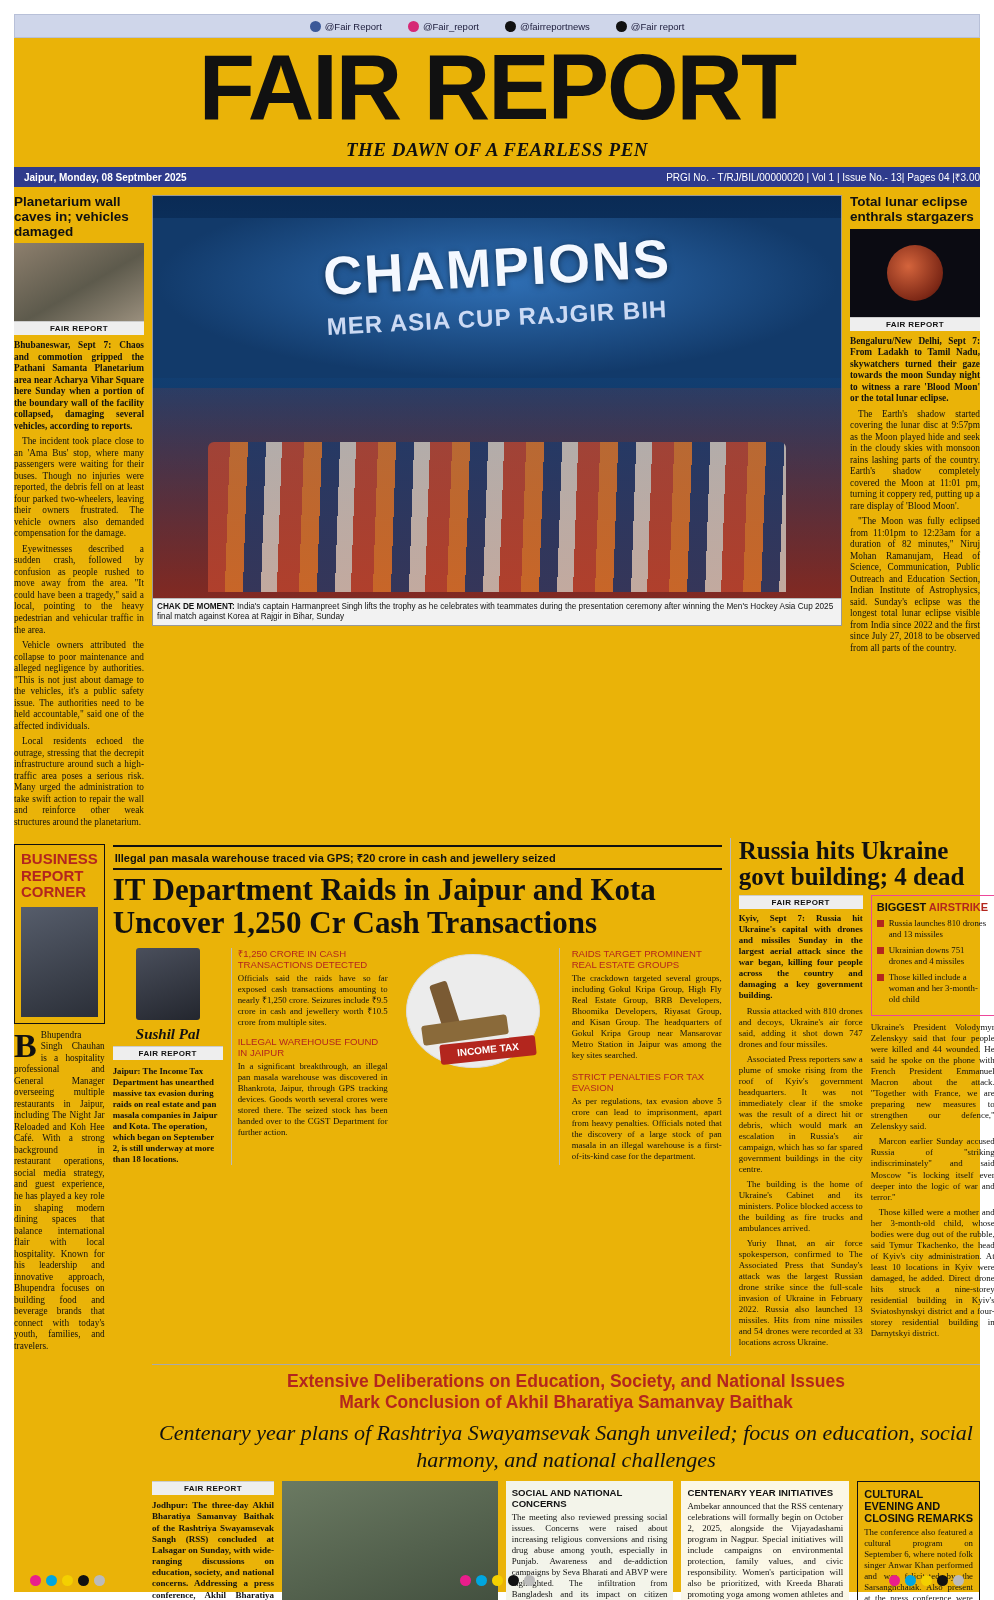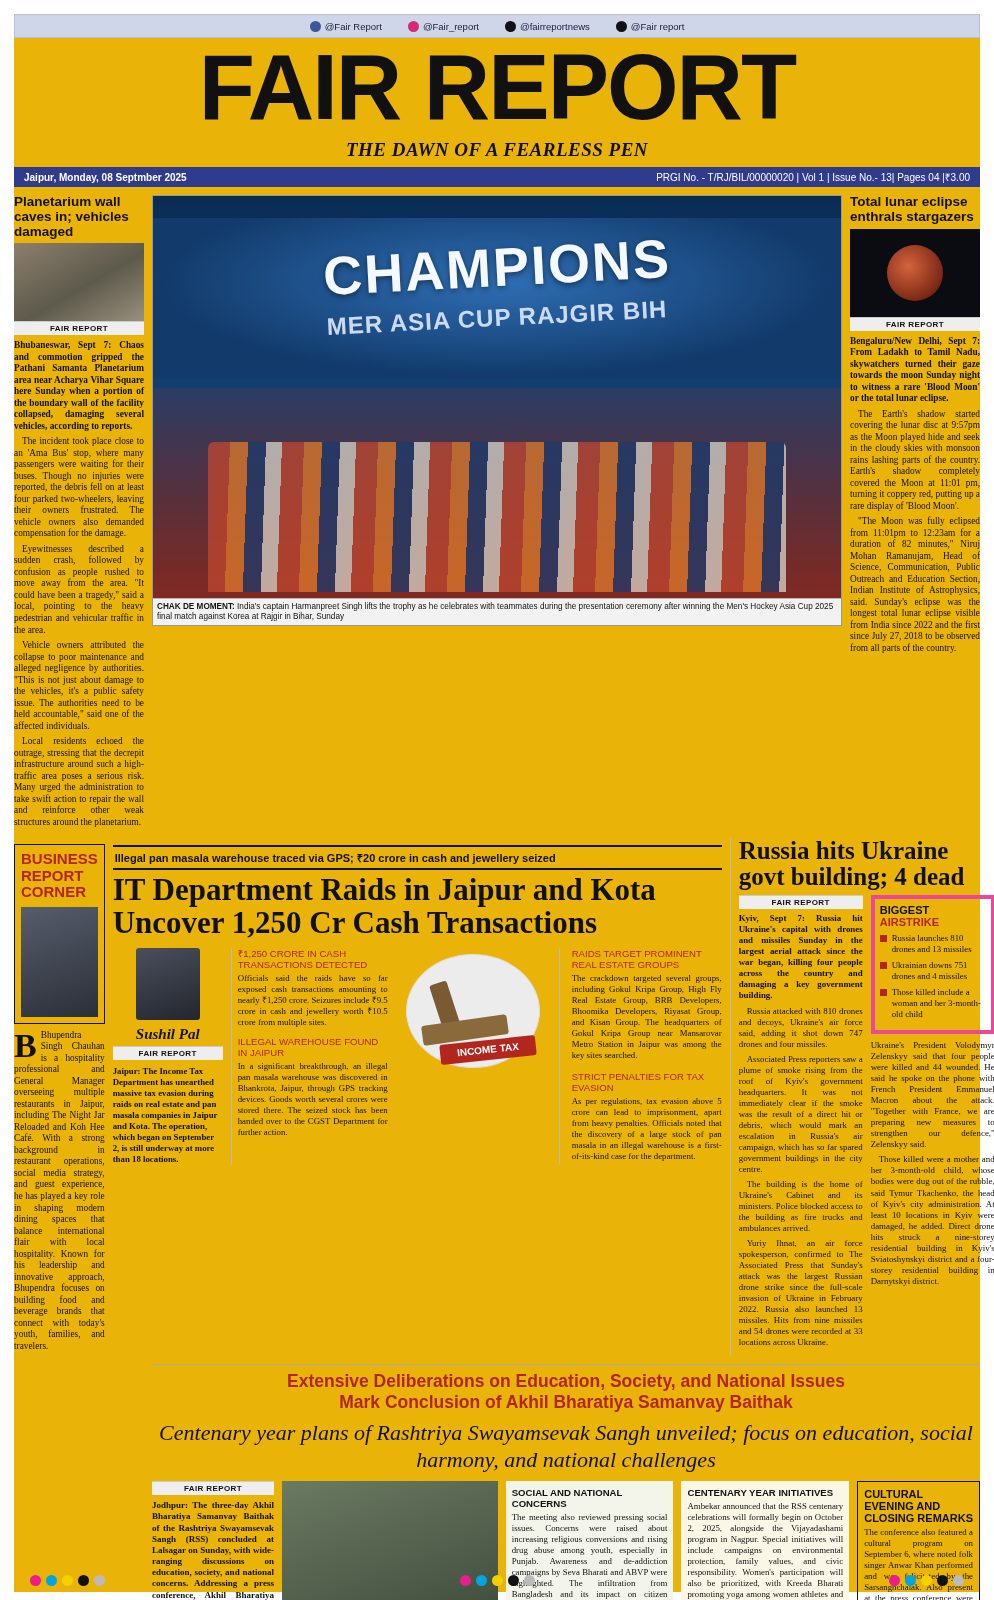--- a/index.html
+++ b/index.html
@@ -13,21 +13,21 @@
   .dotic{width:11px;height:11px;border-radius:50%;display:inline-block;}
 
   
   .masthead{text-align:center;padding-top:6px;}
   .masthead h1{margin:0;font-family:"Liberation Sans",sans-serif;font-weight:bold;font-size:92px;letter-spacing:-2px;line-height:0.95;color:#111;}
   .tagline{font-family:"Liberation Serif",serif;font-style:italic;font-weight:bold;font-size:19px;margin-top:8px;margin-bottom:6px;letter-spacing:0.5px;}
 
   
   .datestrip{display:flex;height:20px;margin-top:4px;font-family:"Liberation Sans",sans-serif;font-size:10px;}
   .datestrip .left{background:#2f3b8c;color:#fff;flex:0 0 46%;display:flex;align-items:center;padding-left:10px;font-weight:bold;box-sizing:border-box;}
-  .datestrip .right{background:#2f3b8c;color:#fff;flex:1;display:flex;align-items:center;justify-content:flex-end;padding-right:10px;box-sizing:border-box;}
+  .datestrip .right{background:#2f3b8c;color:#fff;flex:1;display:flex;align-items:center;justify-content:flex-end;box-sizing:border-box;}
 
   
   .topgrid{display:flex;gap:8px;margin-top:8px;}
   .col-left{width:130px;}
   .col-center{flex:1;}
   .col-right{width:130px;}
 
   .hl{font-family:"Liberation Sans",sans-serif;font-weight:bold;font-size:13.5px;line-height:1.08;margin:0 0 4px 0;}
   .photo{width:100%;background:#7a6a5c;position:relative;overflow:hidden;}
   .credit{background:#eee;border-top:1px solid #ccc;font-family:"Liberation Sans",sans-serif;font-size:8px;font-weight:bold;text-align:center;padding:2px 0;letter-spacing:0.4px;}
@@ -58,21 +58,21 @@
   .itcol4{width:150px;}
   .subhead{font-family:"Liberation Sans",sans-serif;font-weight:normal;font-size:9.6px;color:#b3261e;line-height:1.15;margin:0 0 3px 0;}
   .mini{font-size:8.8px;line-height:1.25;text-align:justify;}
   .byline{font-family:"Liberation Serif",serif;font-style:italic;font-weight:bold;font-size:15px;text-align:center;margin-top:6px;}
   .headshot{width:64px;height:72px;border-radius:3px;background:#444;margin:0 auto;position:relative;overflow:hidden;}
 
   
   .rus-title{font-family:"Liberation Serif",serif;font-weight:bold;font-size:25px;line-height:1.04;margin:0 0 5px 0;}
   .rusgrid{display:flex;gap:8px;}
   .ruscol{width:124px;}
-  .airbox{border:4px solid #ec4899;padding:5px;}
+  .airbox{border:1px solid #ec4899;padding:5px;}
   .airtitle{font-family:"Liberation Sans",sans-serif;font-weight:bold;font-size:11px;margin-bottom:5px;}
   .airtitle span{color:#b3261e;}
   .airitem{display:flex;gap:5px;font-size:8.8px;line-height:1.2;margin-bottom:6px;}
   .sq{width:7px;height:7px;background:#b3261e;flex:0 0 7px;margin-top:2px;}
 
   
   .bizbox{border:1px solid #111;padding:6px;margin-top:6px;}
   .biztitle{font-family:"Liberation Sans",sans-serif;font-weight:bold;font-size:15px;line-height:1.1;color:#b3261e;}
   .bizphoto{width:100%;height:110px;background:#3a3a44;margin-top:6px;}
   .dropcap{float:left;font-size:34px;line-height:0.82;font-weight:bold;padding:2px 4px 0 0;font-family:"Liberation Serif",serif;}
@@ -246,20 +246,21 @@
                   <i class="sq"></i>
                   <span>Ukrainian downs 751 drones and 4 missiles</span>
                 </div>
             <div class="airitem">
                   <i class="sq"></i>
                   <span>Those killed include a woman and her 3-month-old child</span>
                 </div>
           </div>
           <div class="body" style="margin-top:6px;font-size:8.9px;">
             <p class="first">Ukraine's President Volodymyr Zelenskyy said that four people were killed and 44 wounded. He said he spoke on the phone with French President Emmanuel Macron about the attack. "Together with France, we are preparing new measures to strengthen our defence," Zelenskyy said.</p>
+            <p>Marcon earlier Sunday accused Russia of "striking indiscriminately" and said Moscow "is locking itself ever deeper into the logic of war and terror."</p>
             <p>Those killed were a mother and her 3-month-old child, whose bodies were dug out of the rubble, said Tymur Tkachenko, the head of Kyiv's city administration. At least 10 locations in Kyiv were damaged, he added. Direct drone hits struck a nine-storey residential building in Kyiv's Sviatoshynskyi district and a four-storey residential building in Darnytskyi district.</p>
           </div>
         </div>
       </div>
     </div>
   </div>
 
   <div class="bottomwrap" style="margin-left:138px;width:828px;">
     <div class="redhead">Extensive Deliberations on Education, Society, and National Issues</div>
     <div class="redhead">Mark Conclusion of Akhil Bharatiya Samanvay Baithak</div>

